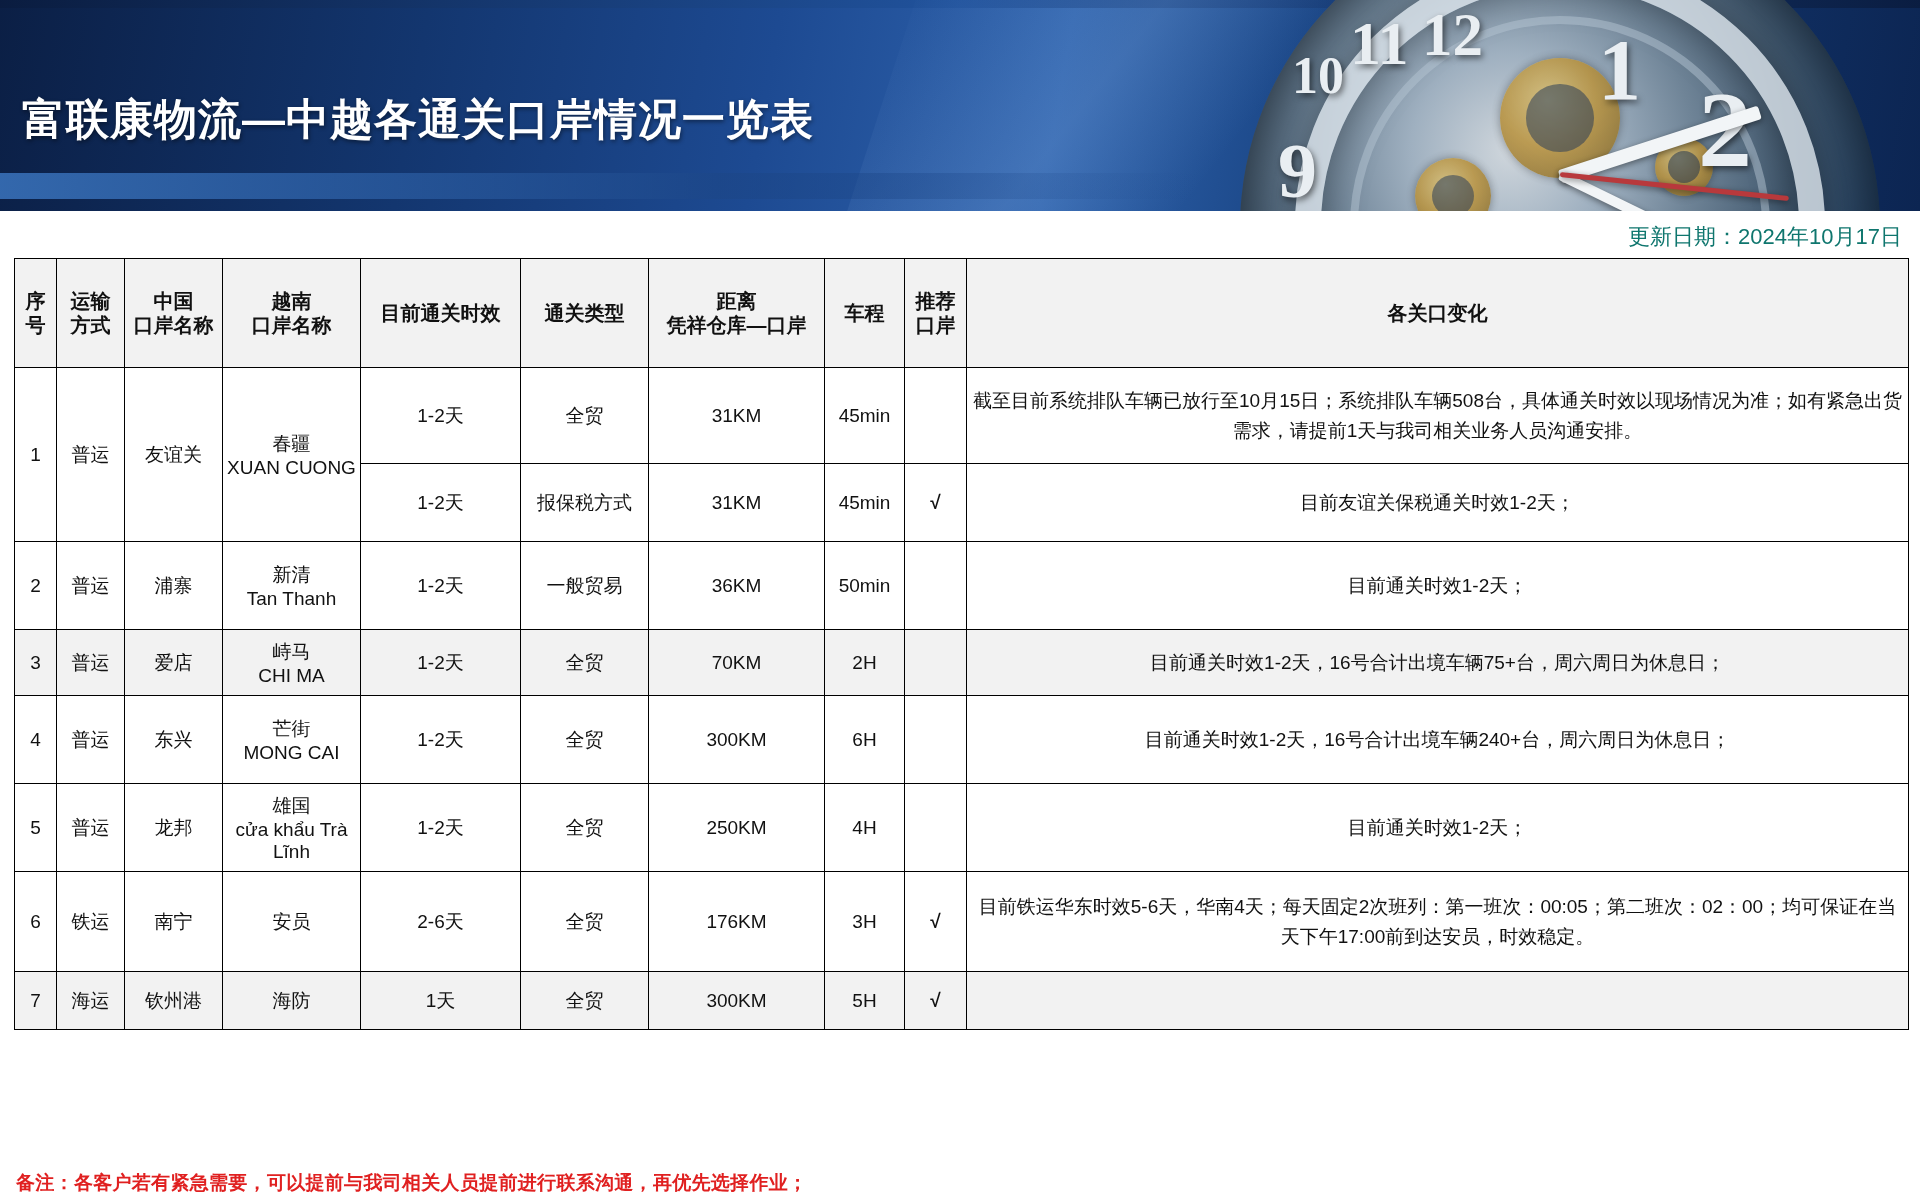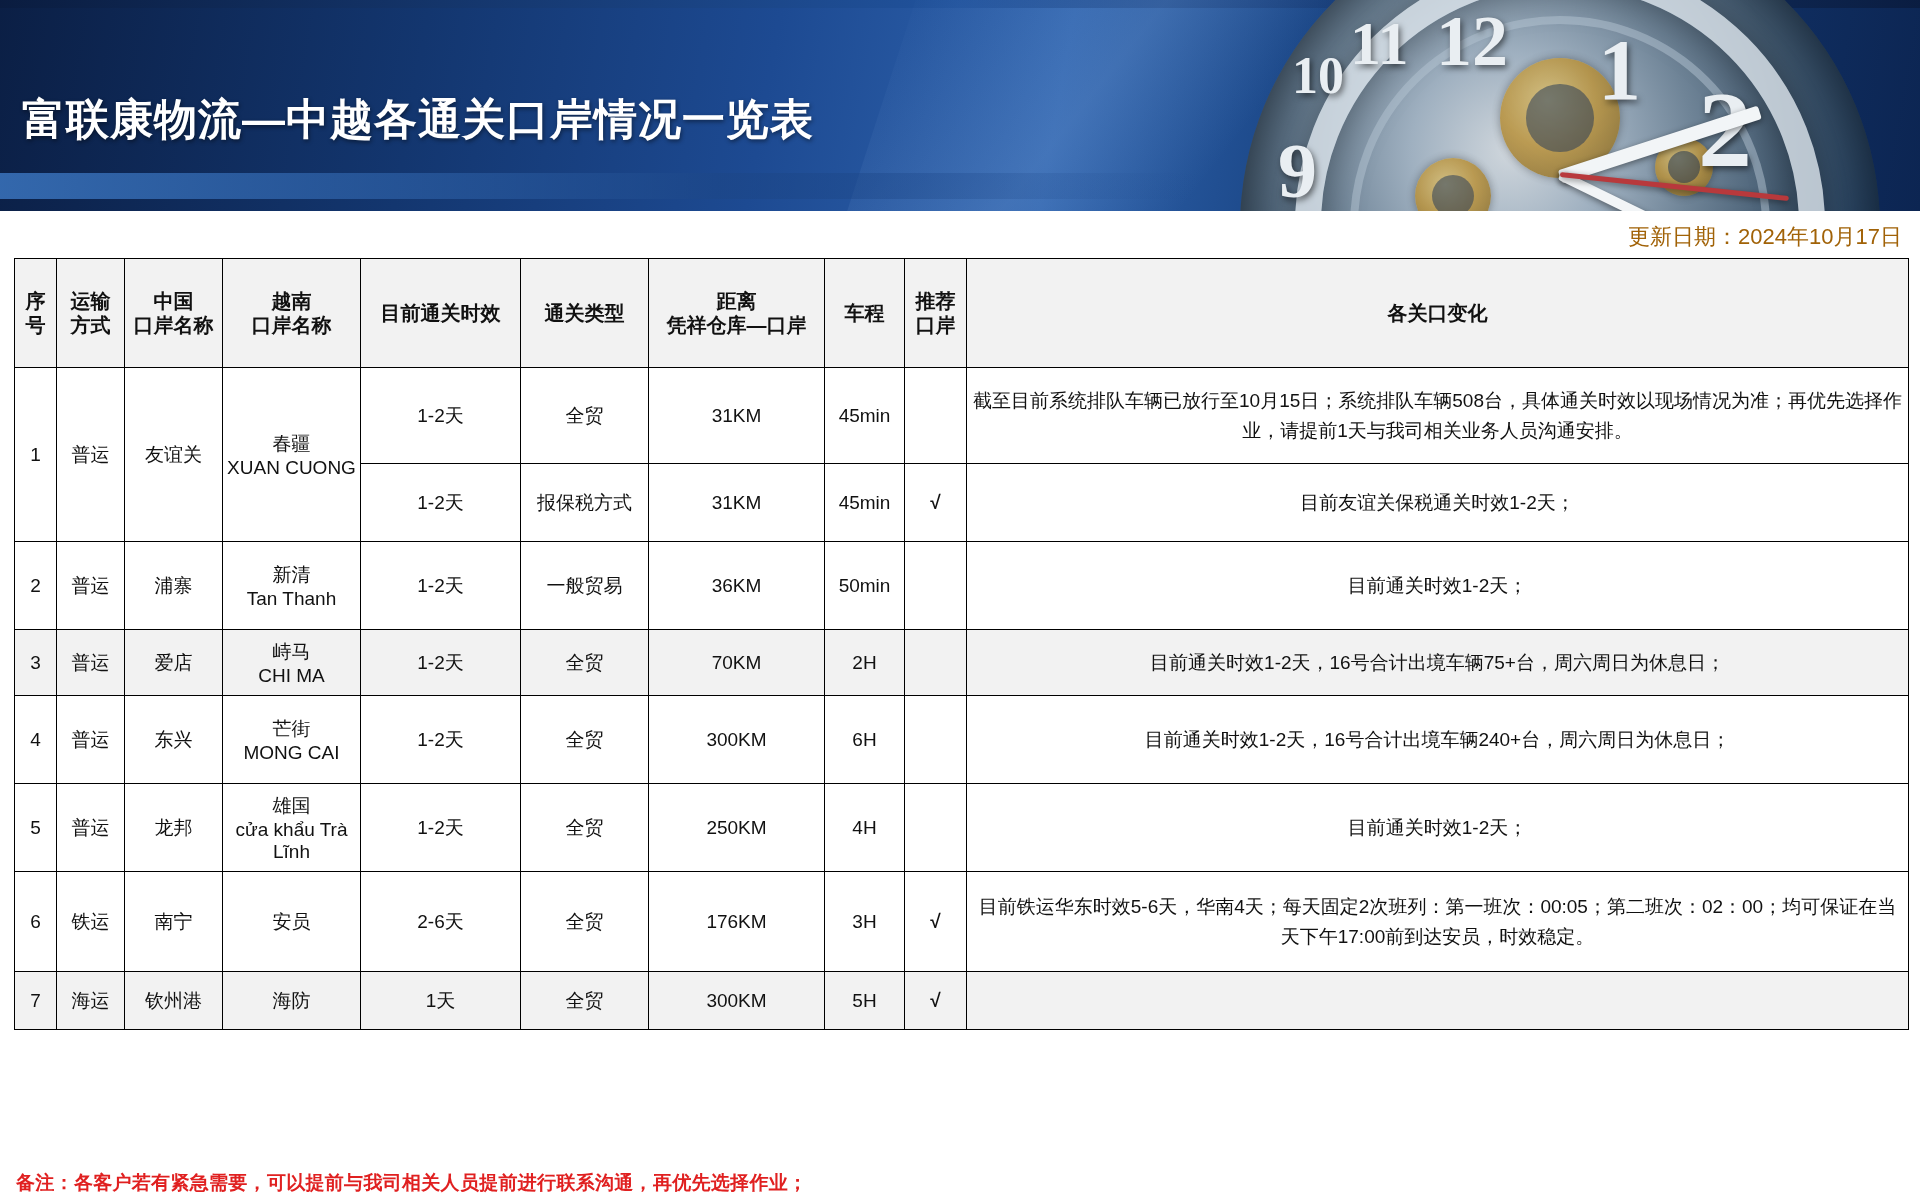--- a/index.html
+++ b/index.html
@@ -128,21 +128,21 @@
     white-space: nowrap;
     text-align: right;
   }
 
   
   .update-row {
     position: absolute;
     right: 18px;
     top: 222px;
     font-size: 22px;
-    color: #a16207;
+    color: #0f766e;
     font-weight: 400;
   }
 
   
   .table-wrap {
     position: absolute;
     left: 14px;
     top: 258px;
     width: 1894px;
   }
@@ -216,21 +216,21 @@
 
     <div class="clock-art">
       <div class="clock-disc"></div>
       <div class="clock-ring"></div>
       <div class="clock-ring-inner"></div>
 
       <div class="gear" style="left:300px; top:150px; width:120px; height:120px;"></div>
       <div class="gear" style="left:215px; top:250px; width:76px; height:76px;"></div>
       <div class="gear" style="left:455px; top:230px; width:58px; height:58px;"></div>
 
-      <span class="clock-num" style="left:236px; top:92px; font-size:72px;">12</span>
+      <span class="clock-num" style="left:222px; top:92px; font-size:61px;">12</span>
       <span class="clock-num" style="left:398px; top:112px; font-size:86px;">1</span>
       <span class="clock-num" style="left:498px; top:160px; font-size:108px;">2</span>
       <span class="clock-num" style="left:92px; top:138px; font-size:52px;">10</span>
       <span class="clock-num" style="left:150px; top:100px; font-size:62px;">11</span>
       <span class="clock-num" style="left:78px; top:218px; font-size:78px;">9</span>
 
       <div class="clock-hand" style="left:360px; top:262px; width:210px; height:14px; transform: rotate(-18deg);"></div>
       <div class="clock-hand" style="left:360px; top:262px; width:250px; height:10px; transform: rotate(26deg);"></div>
       <div class="clock-hand" style="left:360px; top:264px; width:230px; height:5px; background:#b8393c; transform: rotate(6deg);"></div>
     </div>
@@ -295,21 +295,21 @@
           <td rowspan="2">友谊关</td>
           <td rowspan="2">
             <span class="vn-cn">春疆</span>
             <span class="vn-en">XUAN CUONG</span>
           </td>
           <td>1-2天</td>
           <td>全贸</td>
           <td>31KM</td>
           <td>45min</td>
           <td class="tick"></td>
-          <td class="notes">截至目前系统排队车辆已放行至10月15日；系统排队车辆508台，具体通关时效以现场情况为准；再优先选择作业，请提前1天与我司相关业务人员沟通安排。</td>
+          <td class="notes">截至目前系统排队车辆已放行至10月15日；系统排队车辆508台，具体通关时效以现场情况为准；如有紧急出货需求，请提前1天与我司相关业务人员沟通安排。</td>
         </tr>
         <tr class="r-odd" style="height:78px;">
           <td>1-2天</td>
           <td>报保税方式</td>
           <td>31KM</td>
           <td>45min</td>
           <td class="tick">√</td>
           <td class="notes">目前友谊关保税通关时效1-2天；</td>
         </tr>
 

